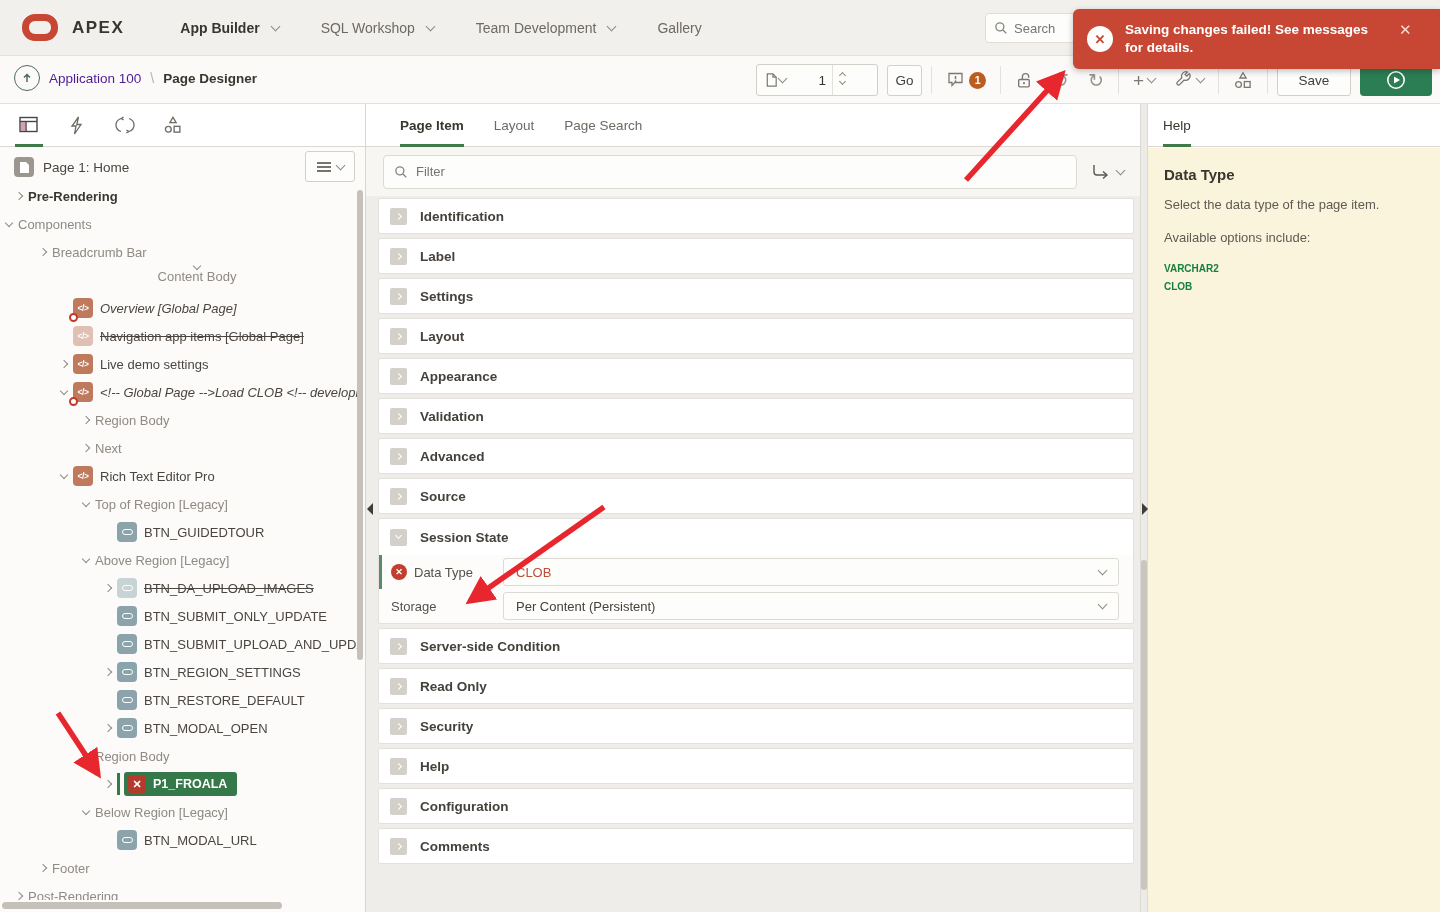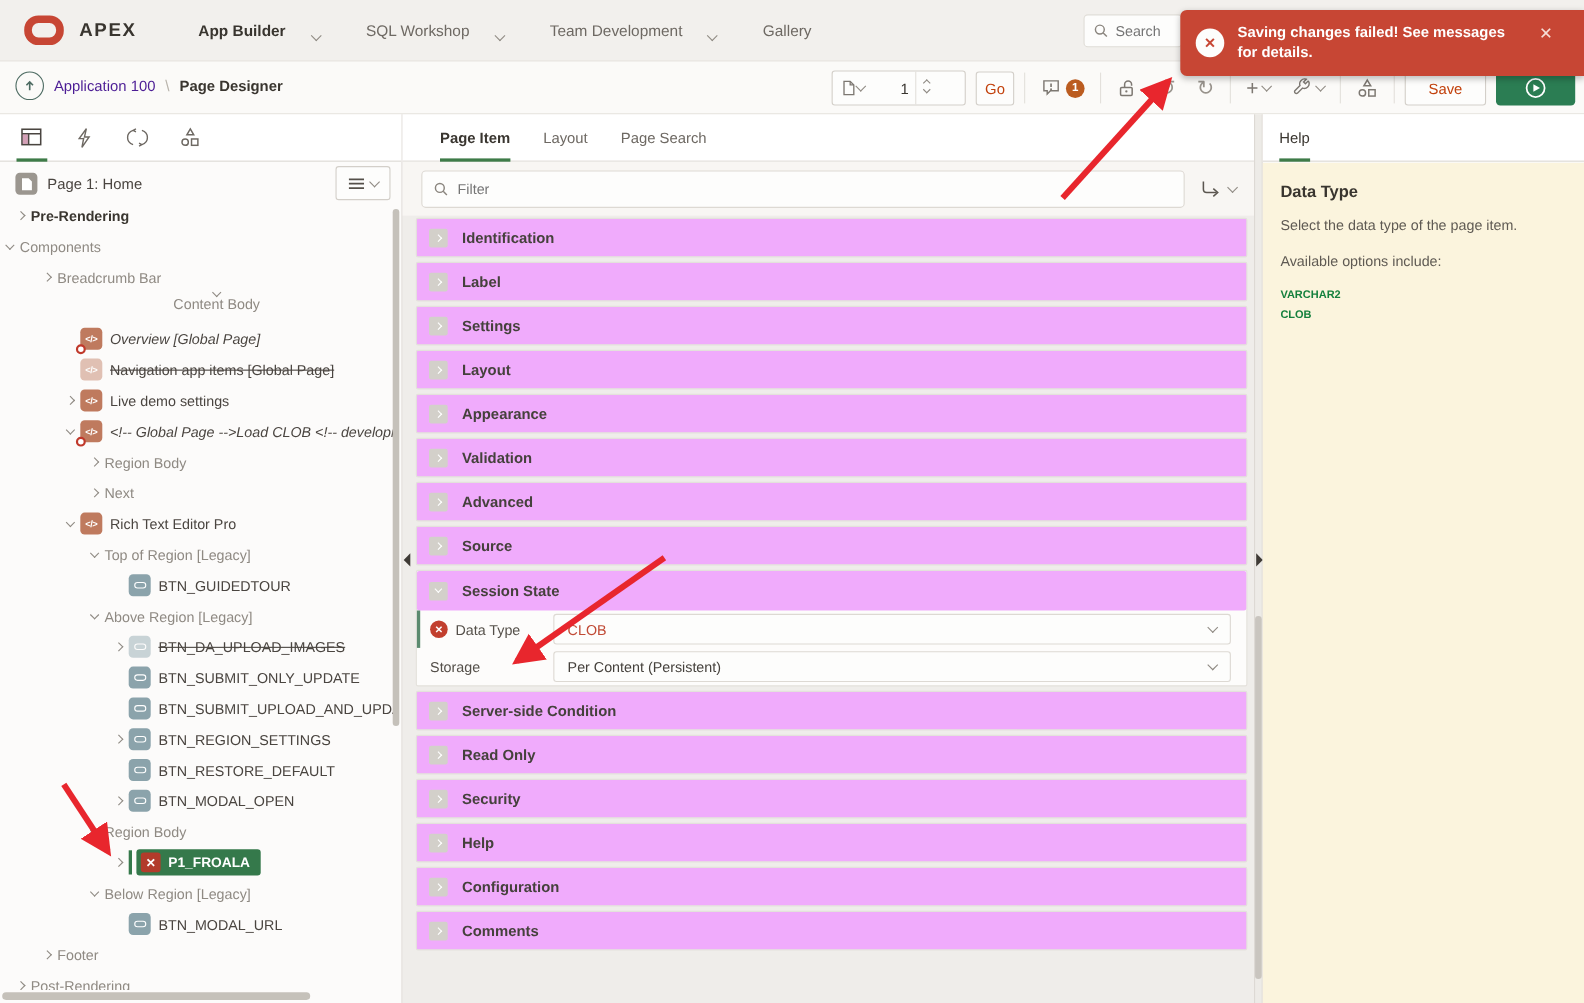--- a/index.html
+++ b/index.html
@@ -8,21 +8,21 @@
   .app { position:relative; width:1440px; height:912px; background:#fbfaf8; }
 
   
   .topbar { position:absolute; left:0; top:0; width:1440px; height:56px;
             background:#f2f0ed; border-bottom:1px solid #e3e0db;
             display:flex; align-items:center; }
   .brand { display:flex; align-items:center; margin-left:22px; }
   .logo-ring { width:36px; height:27px; border:7px solid #c74634; border-radius:13px; }
   .logo-text { font-size:17px; font-weight:bold; color:#39352f; letter-spacing:1.5px; margin-left:14px; }
   .topnav { display:flex; align-items:center; margin-left:56px; gap:42px; }
-  .navitem { display:flex; align-items:flex-end; gap:24px; font-size:14px; color:#6e6963; cursor:pointer; }
+  .navitem { display:flex; align-items:center; gap:12px; font-size:14px; color:#6e6963; cursor:pointer; }
   .navitem.active .nav-label { color:#39352f; font-weight:bold; }
   .chev { width:7px; height:7px; border-right:1.6px solid #8f8a83; border-bottom:1.6px solid #8f8a83;
           display:inline-block; transform:rotate(45deg); margin-top:-3px; }
   .chev.right { transform:rotate(-45deg); margin:0; }
   .search-box { position:absolute; right:365px; top:13px; width:90px; height:30px; background:#fdfdfc;
                 border:1px solid #e0ddd7; border-radius:4px; display:flex; align-items:center; padding:0 8px; gap:6px; }
   .search-box input { border:none; outline:none; width:52px; font-size:13px; color:#6e6963; background:transparent;
                       font-family:"Liberation Sans", sans-serif; }
 
   
@@ -40,21 +40,21 @@
               padding:0 5px; border-radius:3px; cursor:pointer; color:#7d7872; }
   .page-box { width:122px; height:32px; background:#fdfdfc; border:1px solid #d3cfc9; border-radius:3px;
               display:flex; align-items:center; padding-left:7px; }
   .page-box input { width:34px; border:none; outline:none; text-align:right; font-size:13.5px; color:#39352f;
                     background:transparent; margin-left:6px; font-family:"Liberation Sans", sans-serif; }
   .spinner { width:20px; height:30px; border-left:1px solid #e3e0db; margin-left:6px;
              display:flex; flex-direction:column; align-items:center; justify-content:center; gap:4px; }
   .spinner .chev { width:5px; height:5px; }
   .spinner .up { transform:rotate(-135deg); }
   .btn { height:31px; background:#fdfdfc; border:1px solid #d3cfc9; border-radius:3px; font-size:13.5px;
-         color:#c2410c; display:flex; align-items:center; justify-content:center; cursor:pointer;
+         color:#404040; display:flex; align-items:center; justify-content:center; cursor:pointer;
          font-family:"Liberation Sans", sans-serif; }
   .go-btn { width:35px; }
   .save-btn { width:74px; }
   .run-btn { width:72px; height:32px; background:#2b7d53; border:none; border-radius:4px;
              display:flex; align-items:center; justify-content:center; cursor:pointer; }
   .badge { min-width:17px; height:17px; background:#bb5c20; color:#fff; border-radius:50%;
            font-size:10.5px; font-weight:bold; display:flex; align-items:center; justify-content:center; }
   .uglyph { font-size:19px; color:#98938c; line-height:1; }
 
   
@@ -112,21 +112,21 @@
   .mtab.sel { color:#39352f; font-weight:bold; }
   .mtab.sel:after { content:""; position:absolute; left:0; bottom:0; width:100%; height:3px; background:#3e7b48; }
   .filter-row { height:49px; background:#f8f6f3; display:flex; align-items:center; padding:0 16px 0 17px; gap:14px; }
   .filter-box { flex:1; height:34px; background:#fdfdfc; border:1px solid #ddd9d3; border-radius:4px;
                 display:flex; align-items:center; padding:0 10px; gap:8px; }
   .filter-box input { border:none; outline:none; flex:1; font-size:13px; color:#ef4444; background:transparent;
                       font-family:"Liberation Sans", sans-serif; }
   .goto-btn { display:flex; align-items:center; gap:6px; cursor:pointer; color:#5b564f; }
 
   .accordion { position:absolute; left:0; top:92px; width:774px; bottom:0; padding:2px 6px 0 12px; overflow:hidden; }
-  .acc-row { height:36px; margin-bottom:4px; background:#f0abfc; border:1px solid #e4e1dc; border-radius:2px;
+  .acc-row { height:36px; margin-bottom:4px; background:#ffffff; border:1px solid #e4e1dc; border-radius:2px;
              display:flex; align-items:center; padding-left:11px; gap:13px; cursor:pointer; }
   .acc-box { width:17px; height:17px; background:#d3d0ca; border-radius:2px; flex:none;
              display:flex; align-items:center; justify-content:center; }
   .acc-box .chev { width:5px; height:5px; border-color:#fff; }
   .acc-label { font-size:13.5px; font-weight:bold; color:#45413c; }
   .acc-card { margin-bottom:4px; background:#fdfcfb; border:1px solid #e4e1dc; border-radius:2px; }
   .acc-card .acc-row { margin:0; border:none; }
   .field-row { height:34px; display:flex; align-items:center; padding:0 14px 0 12px; }
   .field-row.err { border-left:3px solid #5b8a6f; padding-left:9px; }
   .err-dot { width:16px; height:16px; border-radius:50%; background:#c23f2e; color:#fff; font-size:9px;

